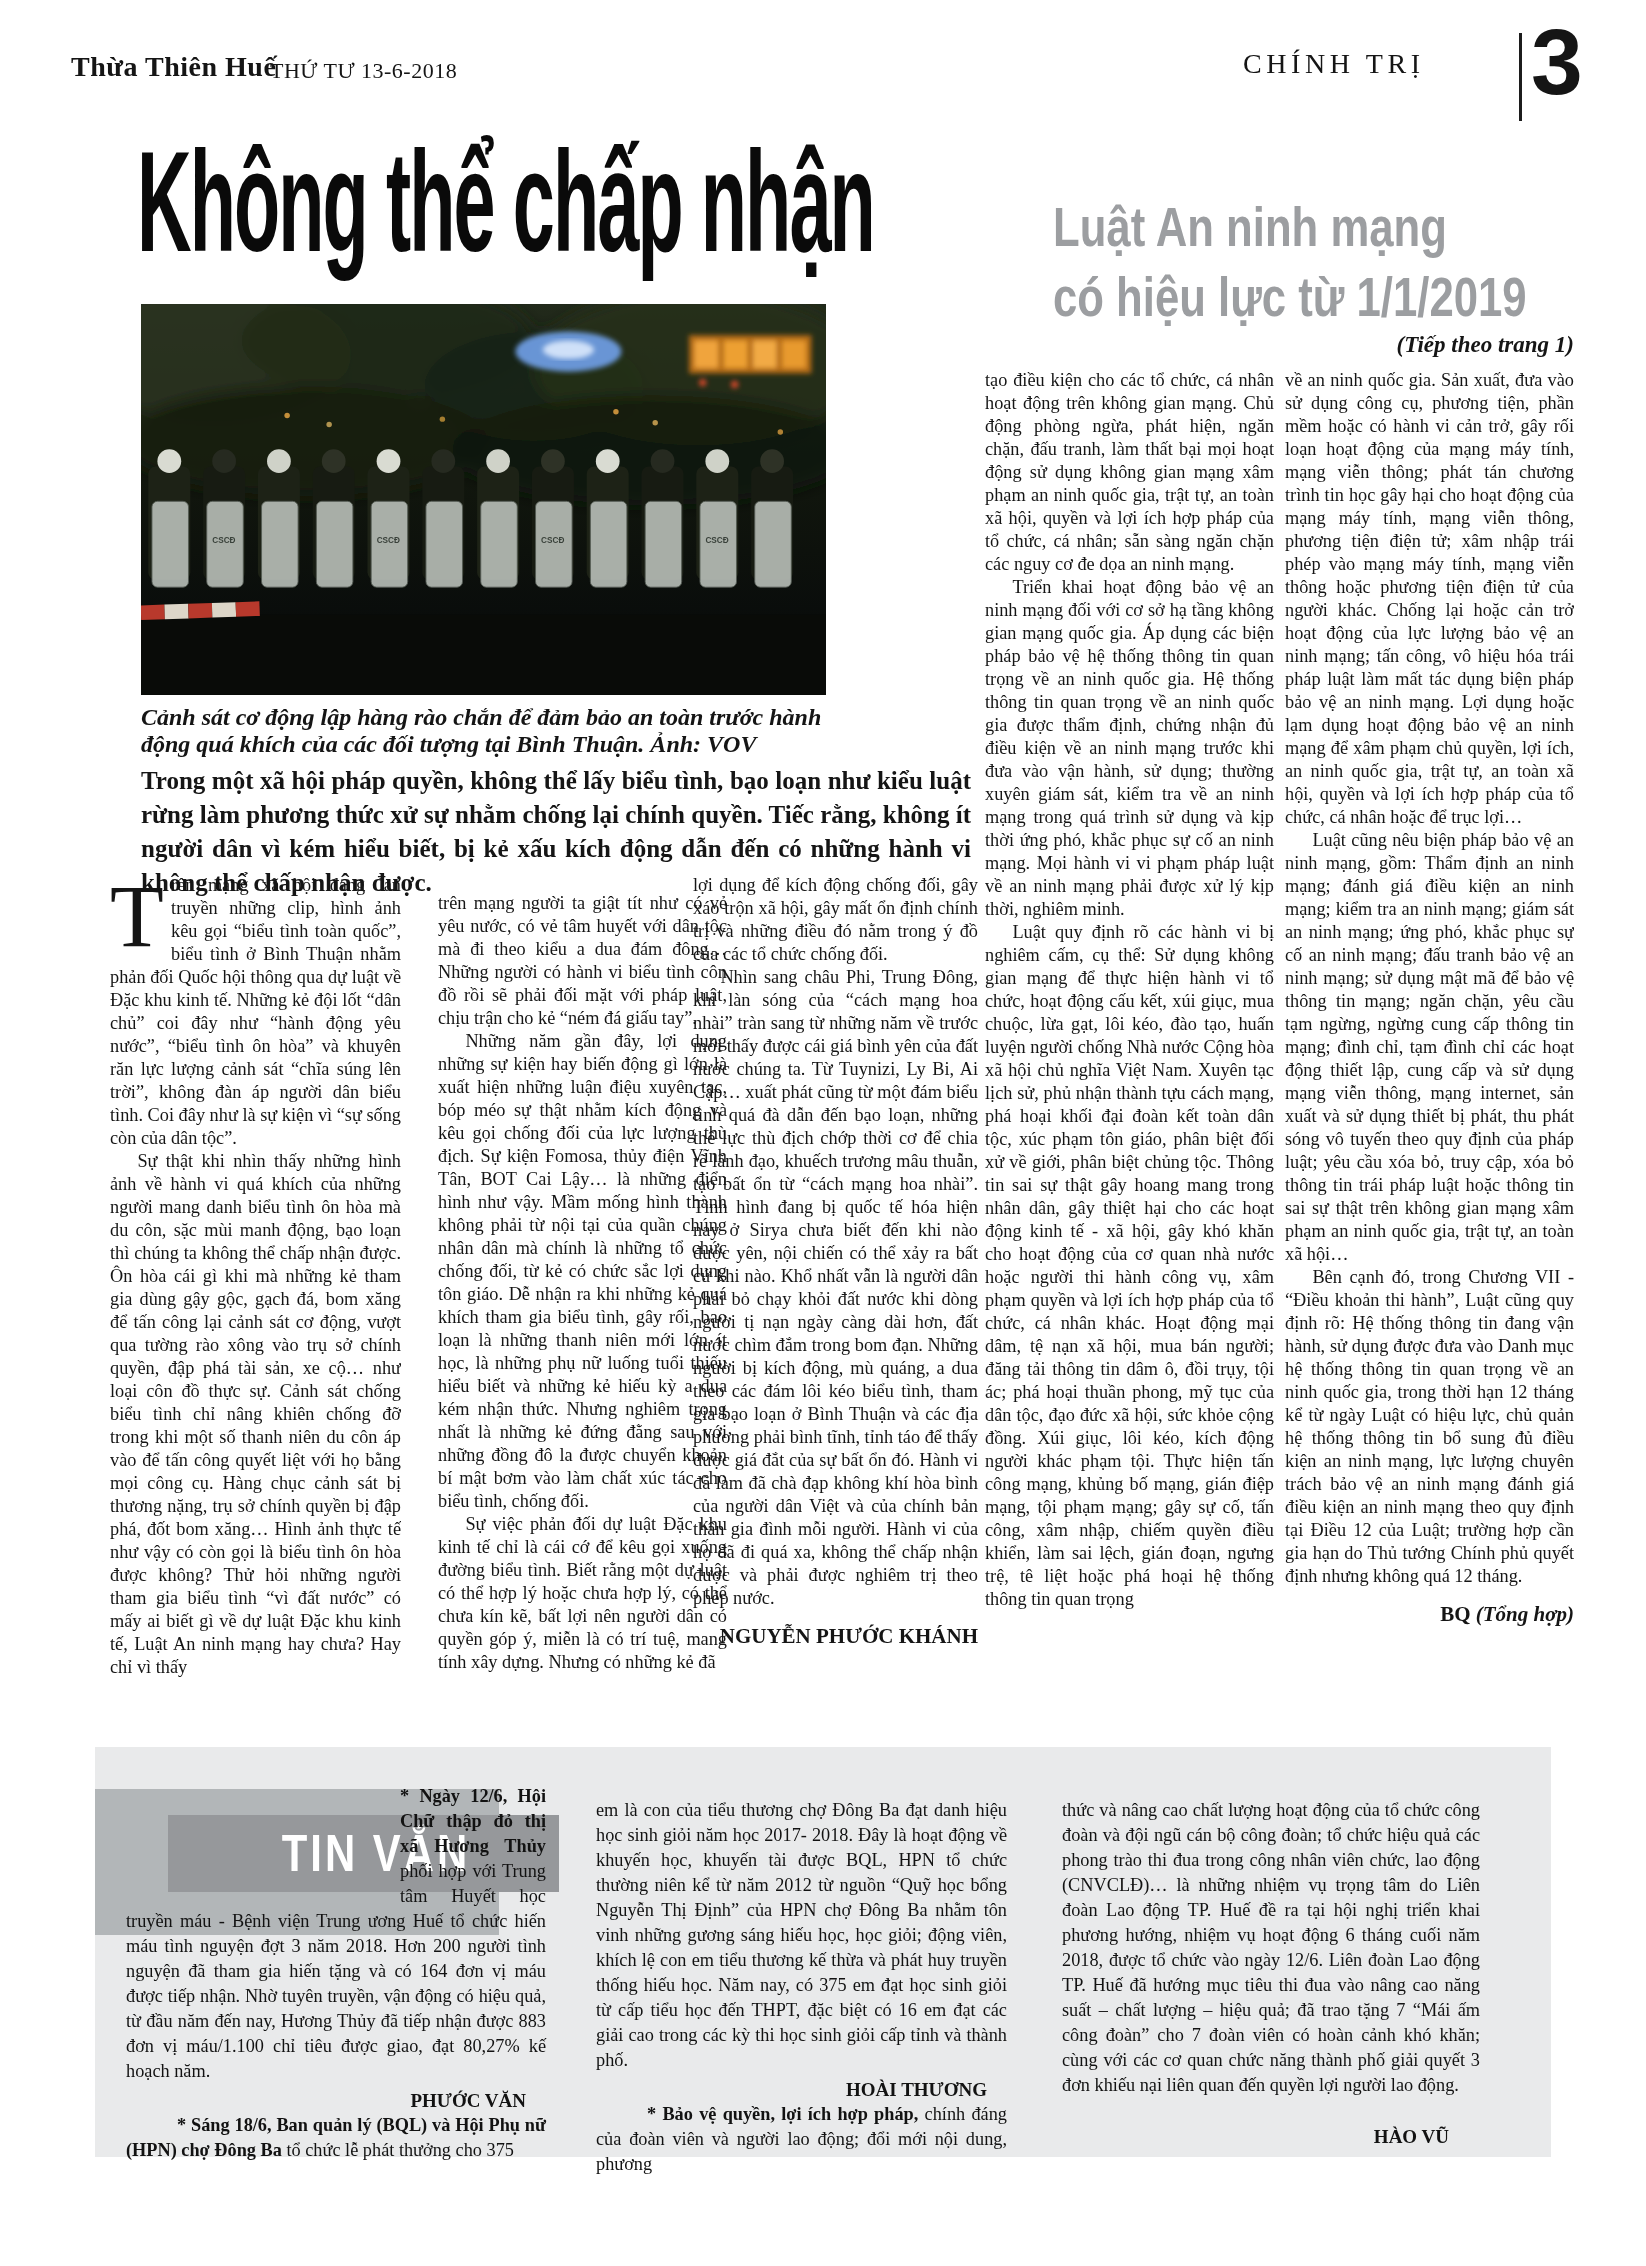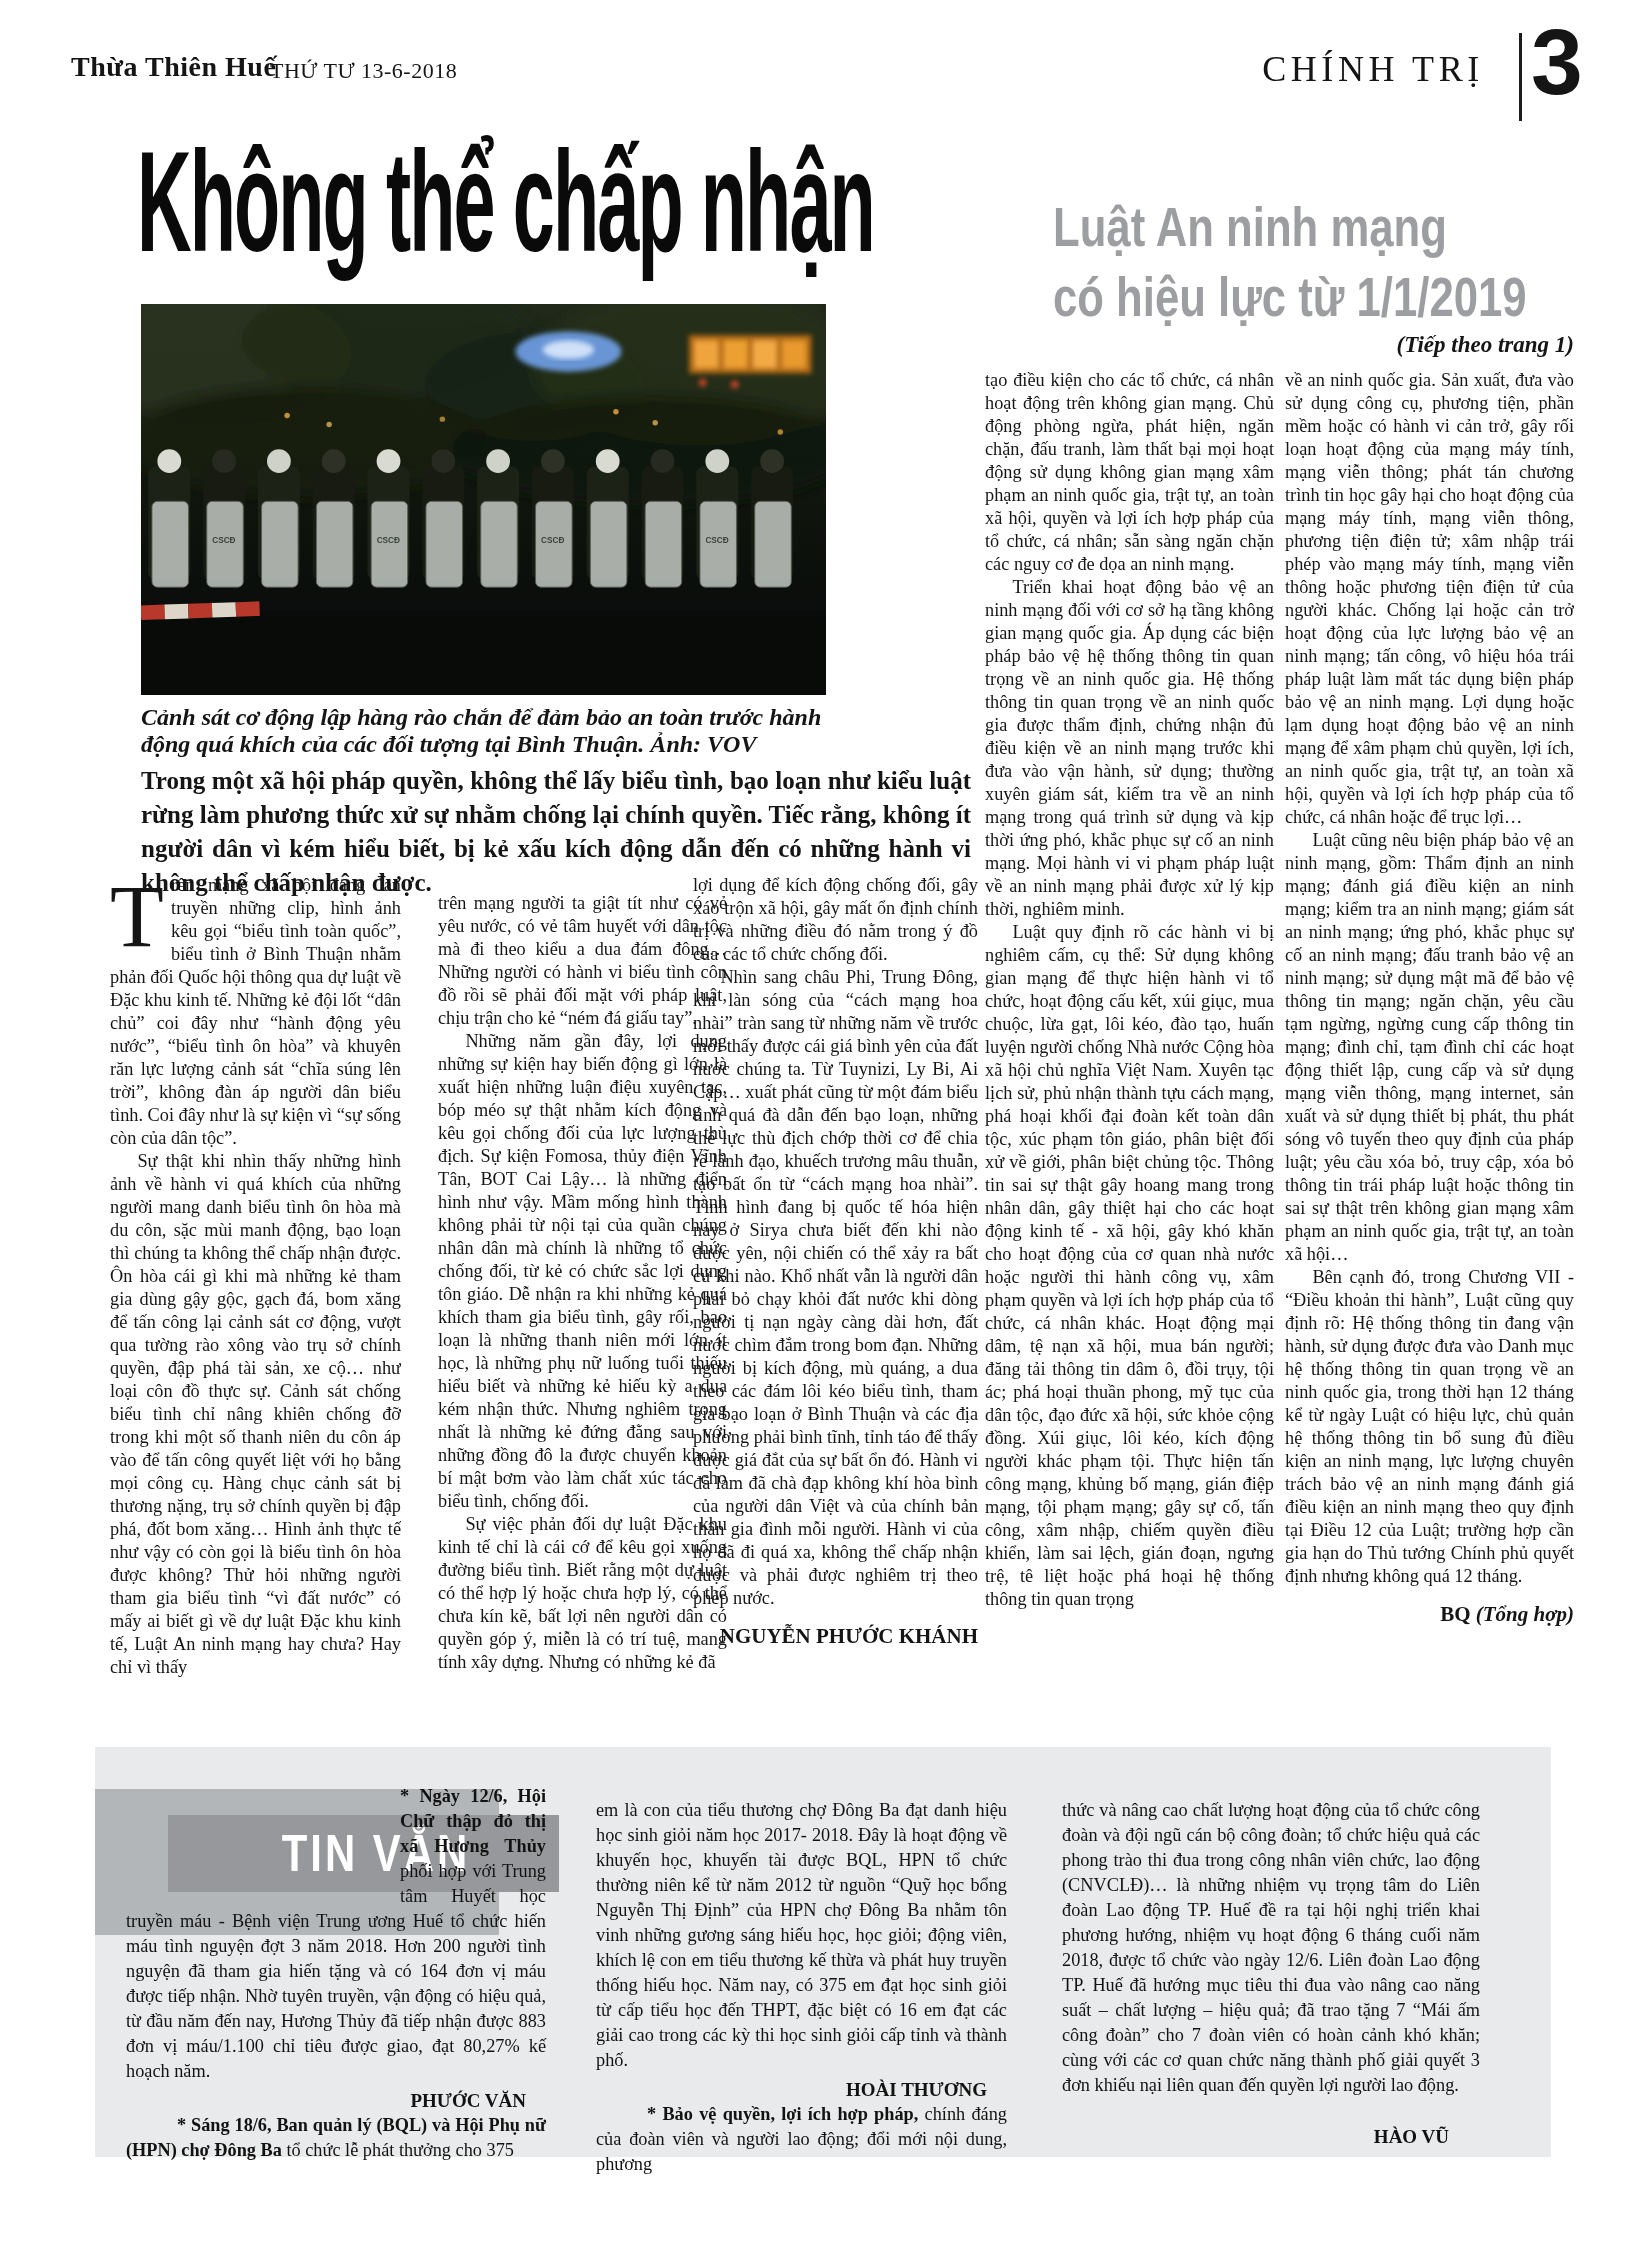--- a/index.html
+++ b/index.html
@@ -1,22 +1,22 @@
 <!DOCTYPE html>
 <html style="font-size:14.6px"><head>
 <meta charset="utf-8">
 <style>
   html,body{margin:0;padding:0;background:#888;}
   .page{position:relative;width:1647px;height:2267px;background:#ffffff;overflow:hidden;
         font-family:"Liberation Serif", serif;color:#151515;}
   
   .m-brand{position:absolute;left:71px;top:51px;font-size:28px;font-weight:bold;letter-spacing:0.5px;text-align:right;}
   .m-date{position:absolute;left:270px;top:58px;font-size:22px;letter-spacing:0.5px;}
-  .m-section{position:absolute;left:1243px;top:48px;width:260px;text-align:center;
-             font-size:36px;letter-spacing:4.6px;}
+  .m-section{position:absolute;left:1243px;top:48px;width:260px;text-align:left;
+             font-size:28px;letter-spacing:4.6px;}
   .m-div{position:absolute;left:1519px;top:33px;width:2.7px;height:88px;background:#1c1c1c;}
   .m-num{position:absolute;left:1531px;top:9.1px;font-size:93px;font-weight:bold;
          font-family:"Liberation Sans",sans-serif;}
   
   .headline{position:absolute;left:137px;top:119px;white-space:nowrap;
             font-family:"Liberation Sans",sans-serif;font-weight:bold;font-size:108px;
             letter-spacing:-2.7px;color:#0a0a0a;transform:scale(0.70,1.32);transform-origin:0 0;}
   .law-head{position:absolute;left:1053px;top:192px;color:#9c9ea1;
             font-family:"Liberation Sans",sans-serif;font-weight:bold;font-size:56px;
             transform:scaleX(0.78);transform-origin:0 0;line-height:70px;white-space:nowrap;}

